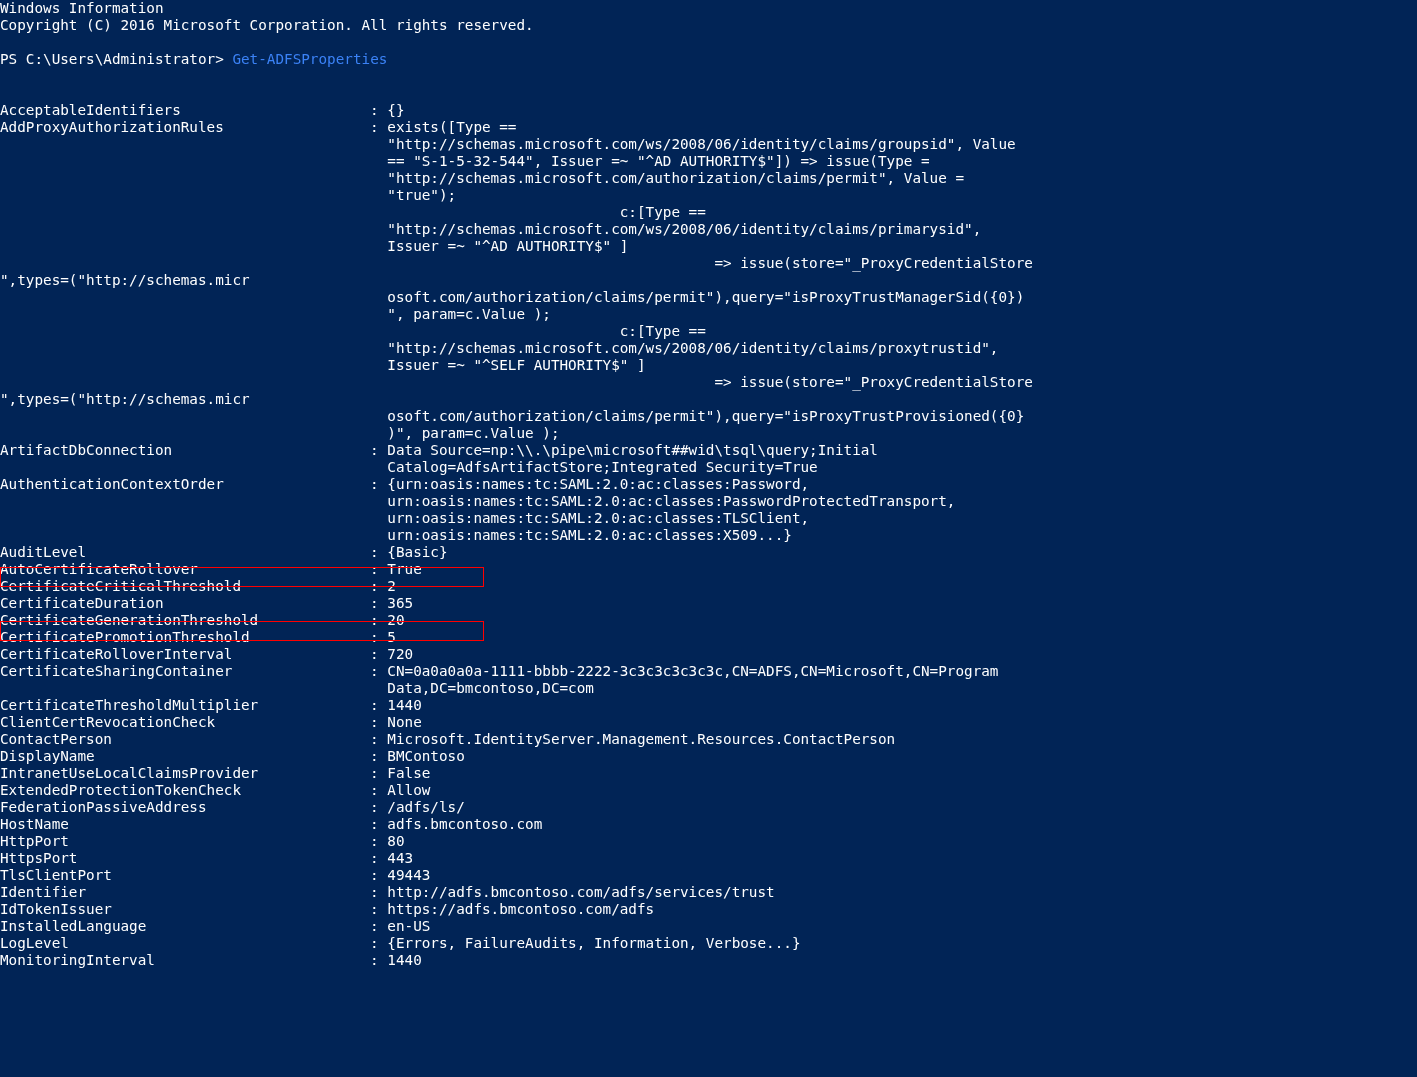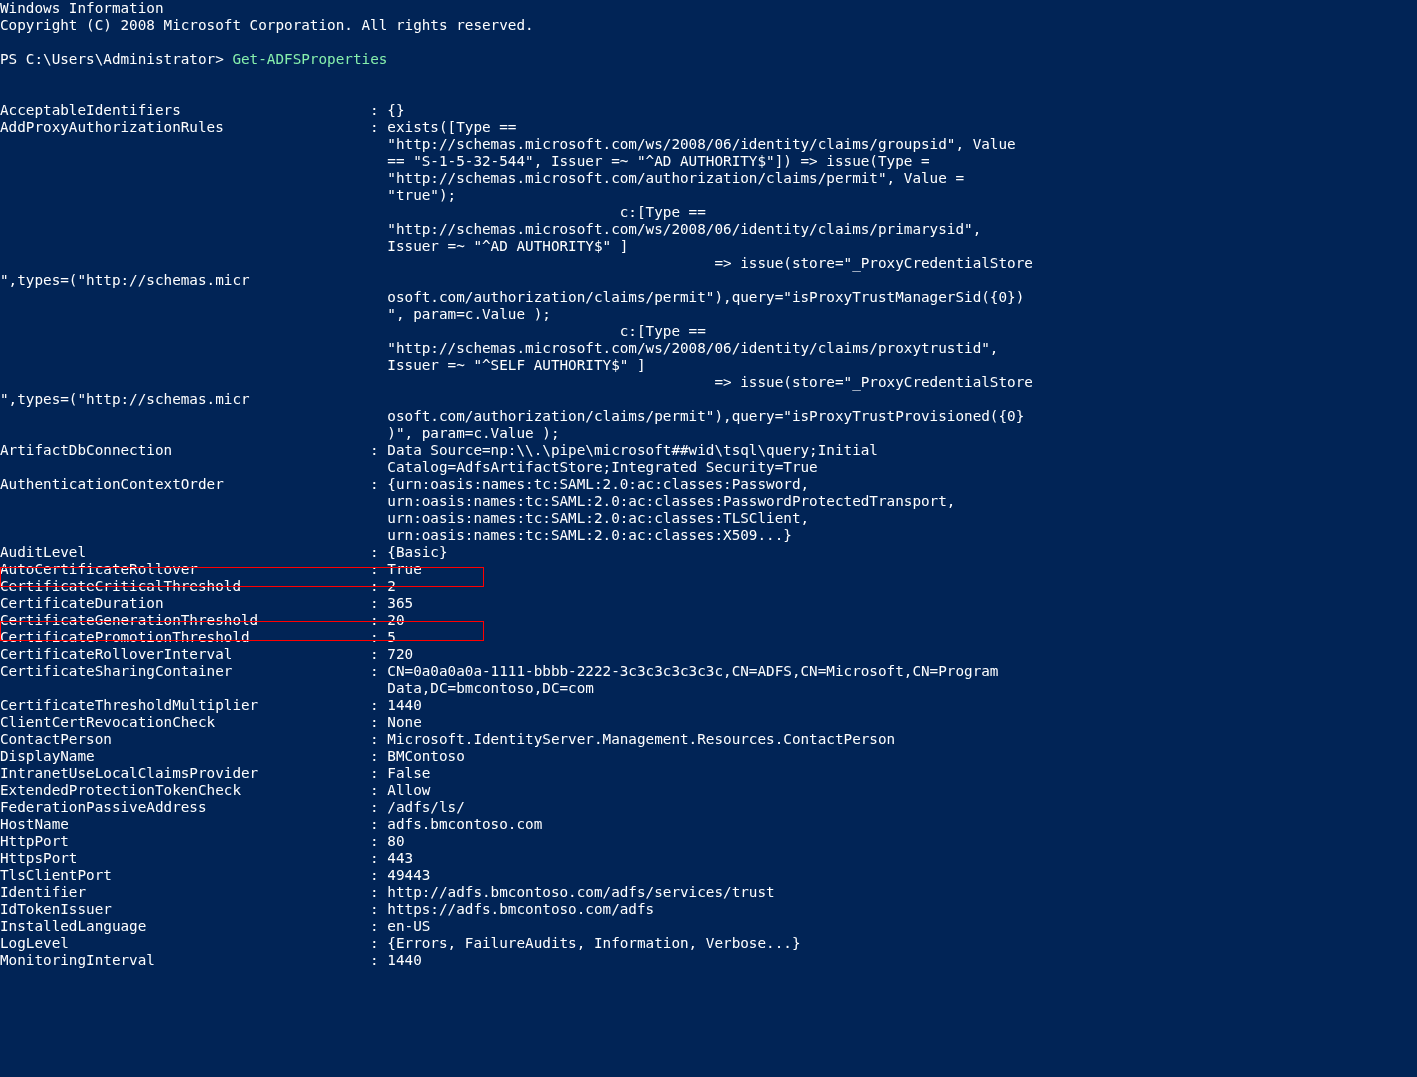--- a/index.html
+++ b/index.html
@@ -18,34 +18,34 @@
     overflow:hidden;
     position:relative;
     padding:0;
     box-sizing:border-box;
   }
   pre{
     margin:0;
     font:inherit;
     white-space:pre;
   }
-  .yellow{color:#86efac;}
+  .yellow{color:#3b82f6;}
   .hl-box{
     position:absolute;
     border:1px solid #ff0000;
     pointer-events:none;
     box-sizing:border-box;
   }
 </style>
 </head>
 <body>
 
 <div class="terminal">
 <pre><span>Windows Information</span>
-<span>Copyright (C) 2008 Microsoft Corporation. All rights reserved.</span>
+<span>Copyright (C) 2016 Microsoft Corporation. All rights reserved.</span>
 
 <span>PS C:\Users\Administrator&gt; </span><span class="yellow">Get-ADFSProperties</span>
 
 
 <span id="out">AcceptableIdentifiers                      : {}
 AddProxyAuthorizationRules                 : exists([Type ==
                                              "http://schemas.microsoft.com/ws/2008/06/identity/claims/groupsid", Value
                                              == "S-1-5-32-544", Issuer =~ "^AD AUTHORITY$"]) =&gt; issue(Type =
                                              "http://schemas.microsoft.com/authorization/claims/permit", Value =
                                              "true");

